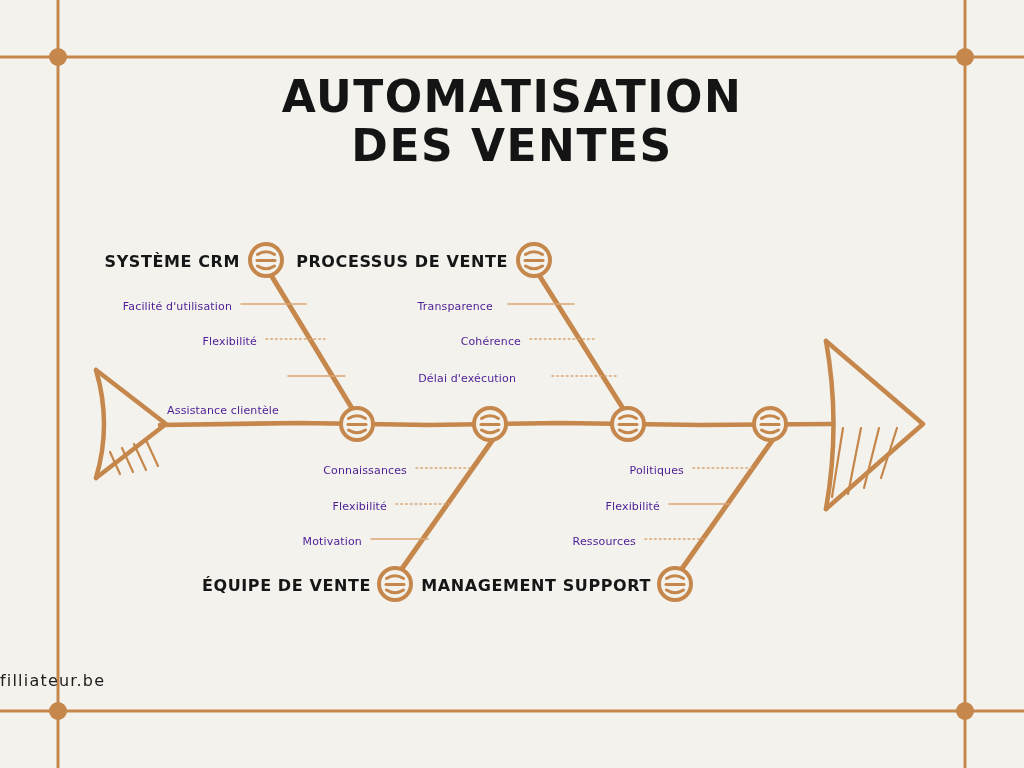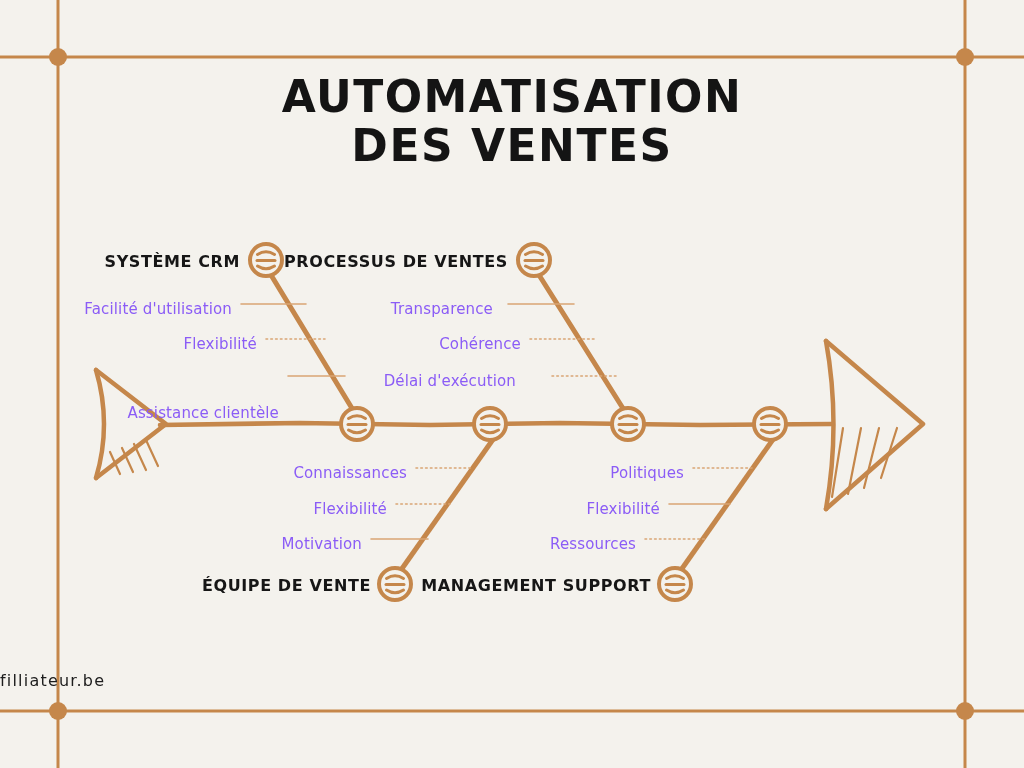--- a/index.html
+++ b/index.html
@@ -48,23 +48,23 @@
   .cat {
     font-family: "DejaVu Sans", sans-serif;
     font-weight: bold;
     font-size: 16px;
     letter-spacing: 0.6px;
     color: #161616;
   }
   .sub {
     font-family: "DejaVu Sans", sans-serif;
     font-weight: normal;
-    font-size: 15px;
+    font-size: 11px;
     letter-spacing: 0.15px;
-    color: #8b5cf6;
+    color: #4c1d95;
   }
   .footer {
     position: absolute;
     left: 0;
     top: 671px;
     width: 1024px;
     text-align: left;
     font-family: "DejaVu Sans", sans-serif;
     font-size: 16px;
     letter-spacing: 1.2px;
@@ -166,21 +166,21 @@
     </g>
   </svg>
 
   <div class="title">
     <span>AUTOMATISATION</span>
     <span class="line2">DES VENTES</span>
   </div>
 
   <div class="txt cat r-align" style="left:240px; top:252px;">SYSTÈME CRM</div>
 
-  <div class="txt cat r-align" style="left:508px; top:252px;">PROCESSUS DE VENTES</div>
+  <div class="txt cat r-align" style="left:508px; top:252px;">PROCESSUS DE VENTE</div>
 
   <div class="txt cat r-align" style="left:371px; top:576px;">ÉQUIPE DE VENTE</div>
 
   <div class="txt cat r-align" style="left:651px; top:576px;">MANAGEMENT SUPPORT</div>
 
   <div class="txt sub r-align" style="left:232px; top:300px;">Facilité d'utilisation</div>
   <div class="txt sub r-align" style="left:257px; top:335px;">Flexibilité</div>
   <div class="txt sub r-align" style="left:279px; top:372px;margin-top:32px;">Assistance clientèle</div>
 
   <div class="txt sub r-align" style="left:493px; top:300px;">Transparence</div>

